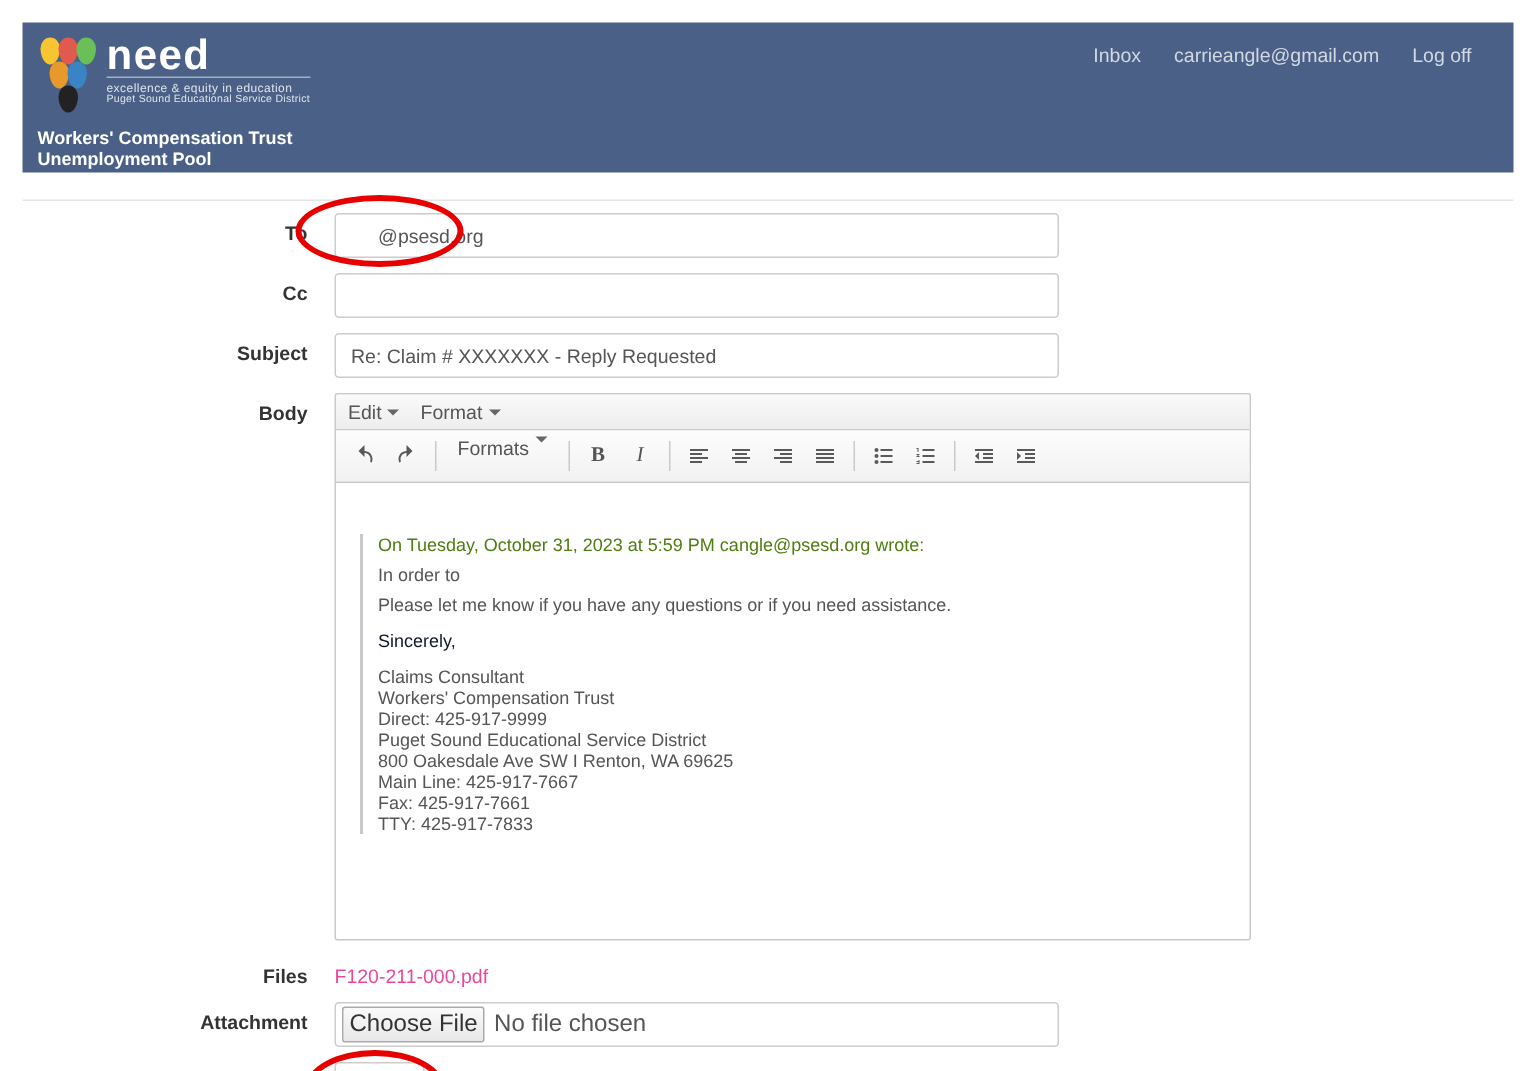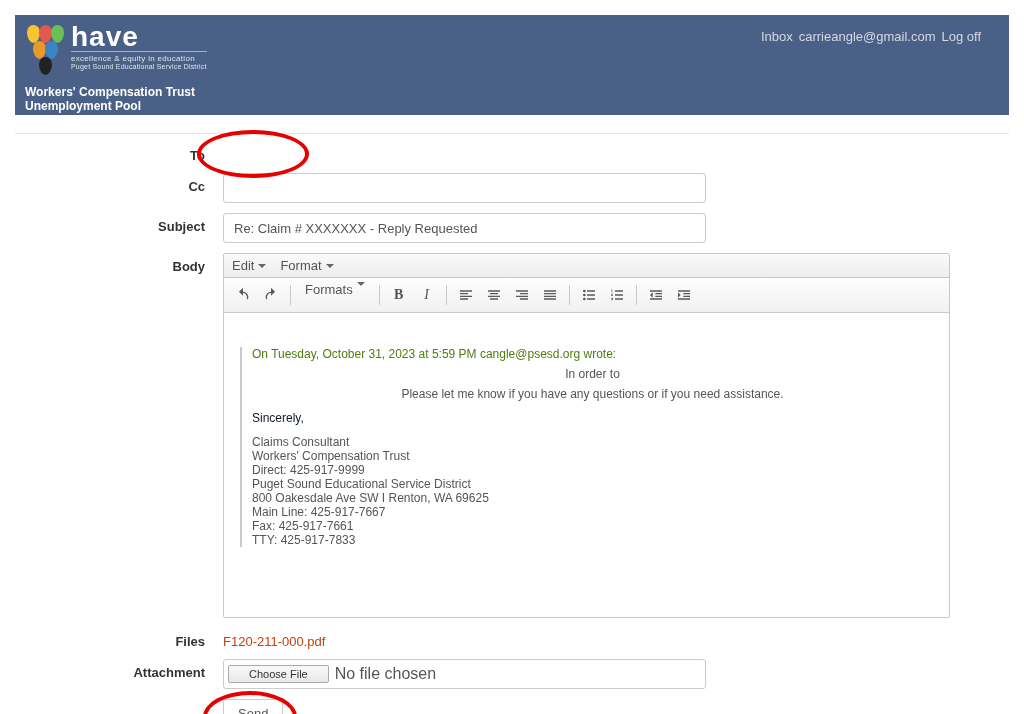--- a/index.html
+++ b/index.html
@@ -74,21 +74,21 @@
   .brand-line3, .brand-line4 {
     font-size: 12px;
     color: #ffffff;
     font-weight: 600;
     padding-left: 10px;
   }
   .brand-line4 { font-weight: 700; }
 
   .nav-right {
     display: flex;
-    gap: 6px;
+    gap: 22px;
     padding: 14px 28px 0 0;
   }
   .nav-link {
     color: #d3d9e4;
     font-size: 13px;
     cursor: pointer;
   }
 
   
   .content-wrap {
@@ -119,21 +119,21 @@
     height: 30px;
     padding: 4px 10px;
     border: 1px solid #ccc;
     border-radius: 3px;
     font-size: 13px;
     color: #555;
     box-sizing: border-box;
   }
 
   
-  .editor-wide { width: 727px; }
+  .editor-wide { width: 611px; }
   .editor-box {
     border: 1px solid #c9c9c9;
     border-radius: 2px;
     overflow: hidden;
     background: #fff;
   }
   .editor-menubar {
     background: linear-gradient(#fafafa, #ededed);
     border-bottom: 1px solid #c9c9c9;
     padding: 4px 8px;
@@ -184,43 +184,43 @@
     color:#333;
   }
   .quote-block {
     border-left: 2px solid #c9c9c9;
     padding-left: 10px;
   }
   .quote-meta {
     color:#4d7c0f;
     margin-bottom:0;
   }
-  .body-p { margin: 6px 11px; color:#555;text-align:center; }
+  .body-p { margin: 6px 0; color:#555; }
   .body-s { margin: 10px 0 6px; color:#0f172a; }
   .sig-title { color:#555; margin-top:10px; }
   .sig-line  { color:#555; }
 
-  .files-text { padding-top:6px; color:#c2410c; font-size:13px; }
+  .files-text { padding-top:6px; color:#ec4899; font-size:13px; }
 
   .file-picker {
     width:483px;
     border:1px solid #ccc;
     border-radius:3px;
     height:30px;
     display:flex;
     align-items:center;
     padding:2px 4px;
     box-sizing:border-box;
     gap:6px;
   }
   .choose-btn {
     border:1px solid #aaa;
     background:linear-gradient(#fafafa,#e8e8e8);
-    padding:2px 20px;
-    font-size:11px;
+    padding:2px 4px;
+    font-size:16px;
     border-radius:2px;
     cursor:pointer;
     color:#333;
   }
   .file-status { font-size:16px; color:#555; }
 
   .send-btn {
     border:1px solid #ccc;
     background:#fff;
     padding:6px 14px;
@@ -252,41 +252,44 @@
     <div class="brand">
       <div class="brand-glyphs">
         <span class="g-y"></span>
           <span class="g-r"></span>
           <span class="g-g"></span>
         <span class="g-o"></span>
           <span class="g-b"></span>
           <span class="g-k"></span>
       </div>
       <div class="brand-text">
-        <div class="brand-main">have</div>
+        <div class="brand-main">need</div>
         <div class="brand-sub1">excellence &amp; equity in education</div>
         <div class="brand-sub2">Puget Sound Educational Service District</div>
       </div>
     </div>
     <div class="brand-line3">Workers' Compensation Trust</div>
     <div class="brand-line4">Unemployment Pool</div>
   </div>
   <div class="nav-right">
     <div class="nav-link">Inbox</div>
     <div class="nav-link">carrieangle@gmail.com</div>
     <div class="nav-link">Log off</div>
   </div>
 </div>
 
 <div class="content-wrap" style="position:relative;">
 
   <div class="anno" style="left:182px; top:-4px; width:104px; height:40px;"></div>
 
   <div class="form-row">
     <div class="form-label">To</div>
+    <div class="form-field">
+      <input class="text-input" value="     @psesd.org" style="">
+    </div>
   </div>
 
   <div class="form-row">
     <div class="form-label">Cc</div>
     <div class="form-field">
       <input class="text-input" value="" style="">
     </div>
   </div>
 
   <div class="form-row">

